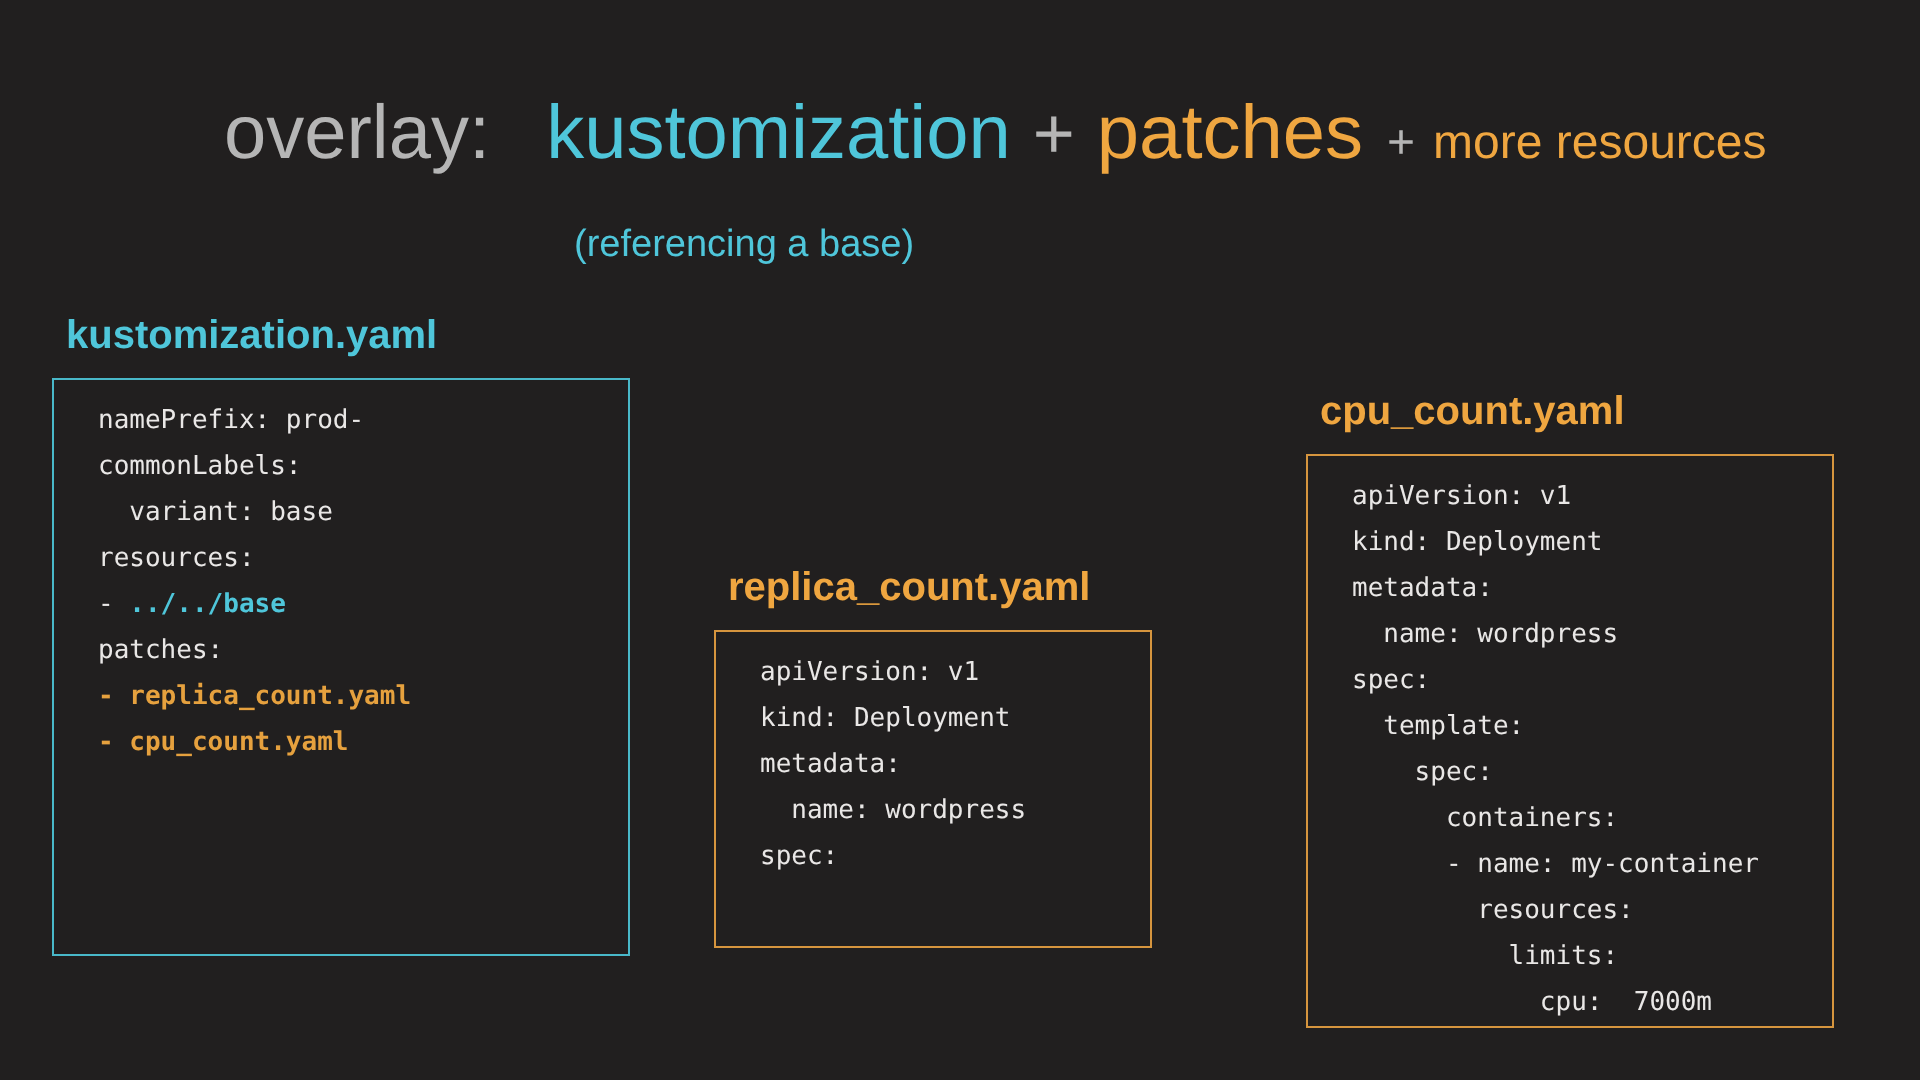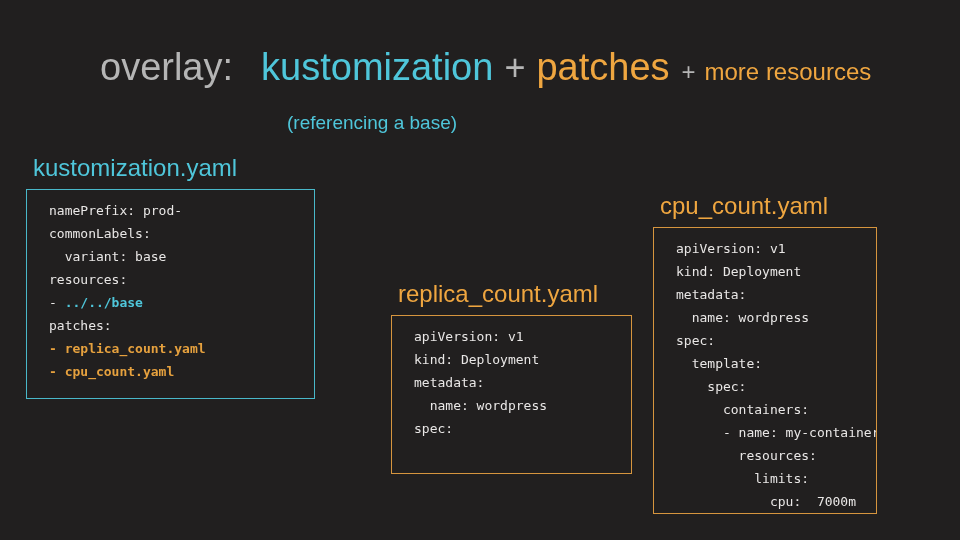--- a/index.html
+++ b/index.html
@@ -22,21 +22,21 @@
   .slide {
     position: relative;
     width: 960px;
     height: 540px;
     background: var(--background);
   }
 
   
   .title-row {
     position: absolute;
-    left: 100px;
+    left: 112px;
     top: 46px;
     white-space: nowrap;
     text-align: right;
   }
   .title-row span { vertical-align: baseline; }
   .t-overlay {
     font-size: 38px;
     color: var(--title-gray);
     margin-right: 28px;
   }
@@ -67,40 +67,40 @@
     left: 287px;
     top: 89px;
     font-size: 19px;
     color: var(--cyan);
     margin-top: 23px;
   }
 
   
   .file { position: absolute; }
   .file-label {
-    font-size: 24px;
-    font-weight: normal;
+    font-size: 20px;
+    font-weight: bold;
     line-height: 24px;
     margin: 0 0 9px 7px;
   }
   .file.accent-cyan  .file-label { color: var(--cyan); }
   .file.accent-orange .file-label { color: var(--orange); }
   .code-box {
     border: 1.5px solid;
     padding: 9px 4px 0 22px;
     overflow: hidden;
   }
   .file.accent-cyan  .code-box { border-color: var(--border-cyan); }
   .file.accent-orange .code-box { border-color: var(--border-orange); }
 
   #file-0 { left: 26px;  top: 156px; width: 289px; }
-  #file-0 .code-box { height: 210px; }
-  #file-1 { left: 391px; top: 282px; width: 241px; }
+  #file-0 .code-box { height: 289px; }
+  #file-1 { left: 357px; top: 282px; width: 219px; }
   #file-1 .code-box { height: 159px; }
-  #file-2 { left: 653px; top: 194px; width: 224px; }
+  #file-2 { left: 653px; top: 194px; width: 264px; }
   #file-2 .code-box { height: 287px; }
 
   .code {
     font-family: "DejaVu Sans Mono", "Liberation Mono", monospace;
     font-size: 13px;
     line-height: 23px;
     color: var(--code-text);
   }
   .code-line { white-space: pre; }
   .code-line .c-cyan   { color: var(--cyan); }

